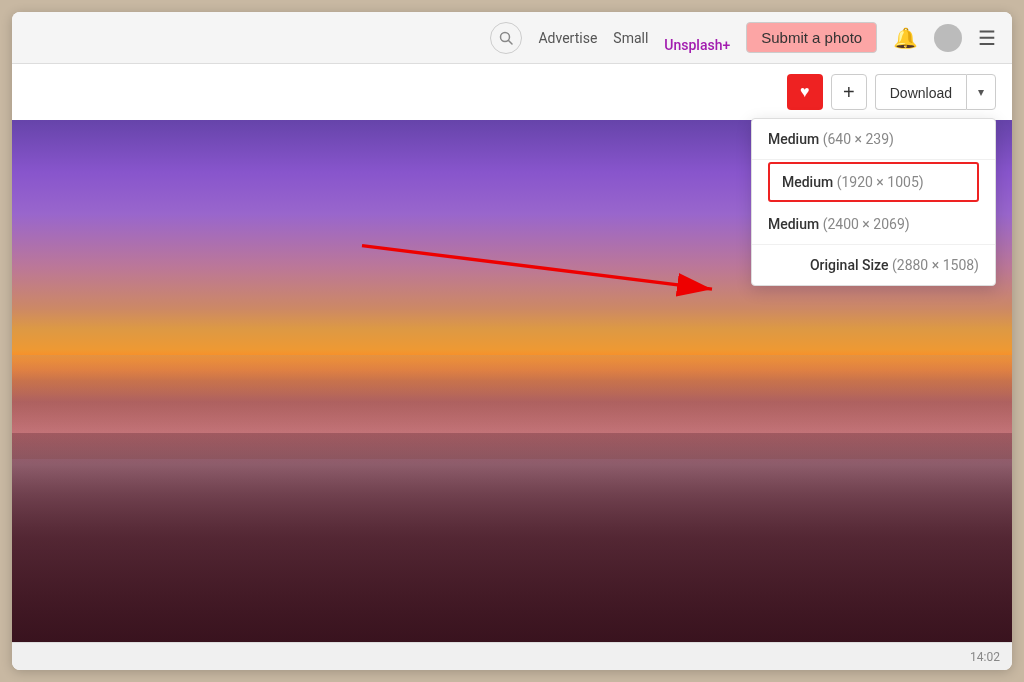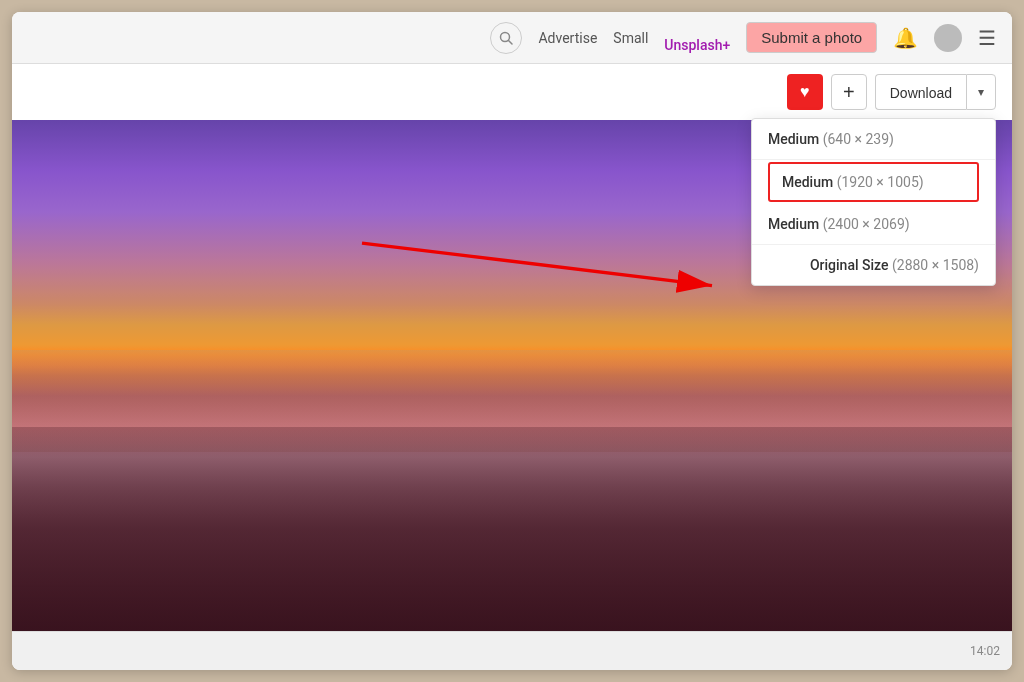--- a/index.html
+++ b/index.html
@@ -247,21 +247,21 @@
     .annotation-layer {
       position: absolute;
       top: 0;
       left: 0;
       width: 100%;
       height: 100%;
       pointer-events: none;
       z-index: 50;
     }
     .bottom-bar {
-      height: 39px;
+      height: 28px;
       background: #f0f0f0;
       border-top: 1px solid #ddd;
       display: flex;
       align-items: center;
       justify-content: flex-end;
       padding: 0 12px;
       font-size: 12px;
       color: #888;
       flex-shrink: 0;
     }

